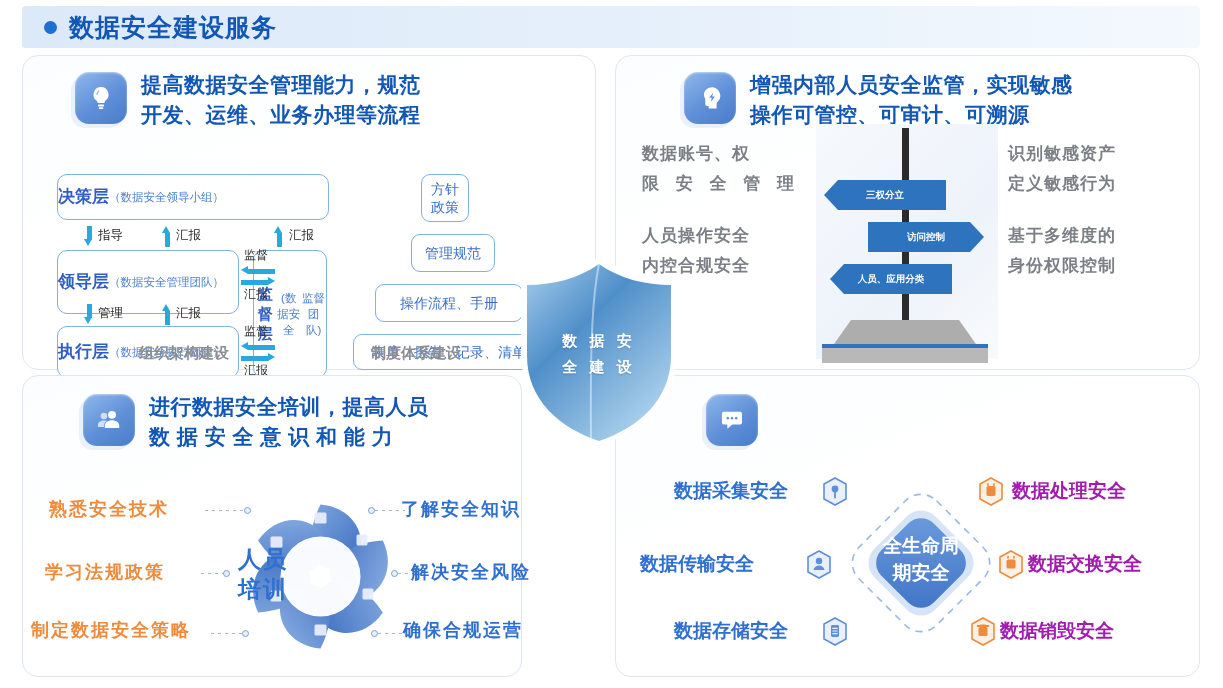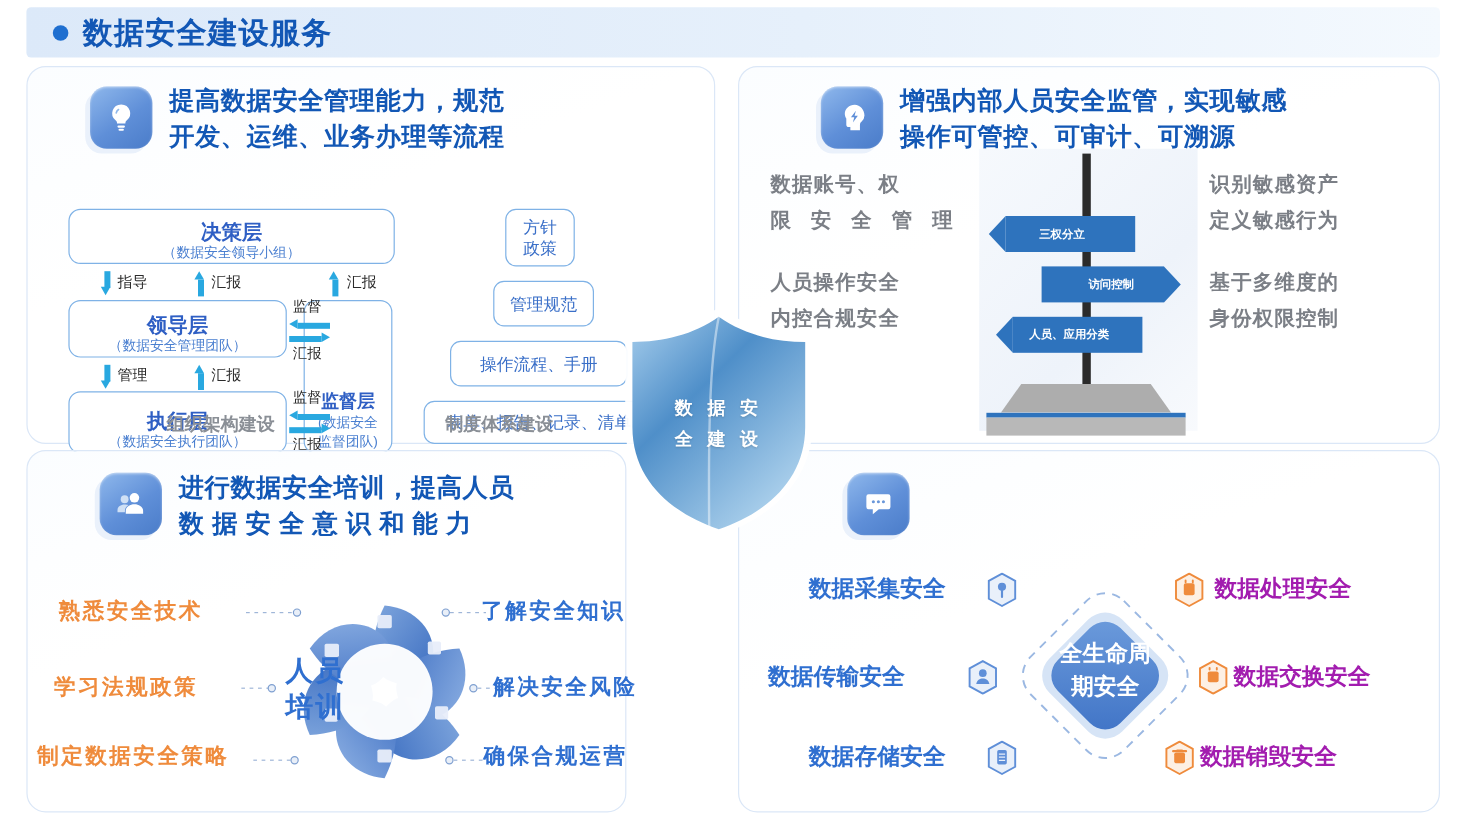--- a/index.html
+++ b/index.html
@@ -54,26 +54,26 @@
     font-size: 21px; font-weight: bold; color: #1257b5;
     line-height: 30px; letter-spacing: .5px;
   }
 
   
   .orgwrap { position: absolute; left: 0; top: 118px; width: 574px; height: 200px; }
   .obox {
     position: absolute;
     border: 1.6px solid #7fb2e6; border-radius: 10px;
     background: #ffffff; text-align: center;
-    display: flex; flex-direction: column; align-items: center; justify-content: flex-end;
+    display: flex; flex-direction: row; align-items: center; justify-content: flex-start;
   }
   .obox .t1 { font-size: 17px; font-weight: bold; color: #2f5fc4; line-height: 20px; }
   .obox .t2 { font-size: 11.5px; color: #4a7fd0; line-height: 15px; }
   #ob-decision { left: 34px;  top: 0px;   width: 272px; height: 46px; }
-  #ob-leader   { left: 34px;  top: 76px;  width: 182px; height: 48px; }
+  #ob-leader   { left: 34px;  top: 76px;  width: 182px; height: 64px; }
   #ob-exec     { left: 34px;  top: 152px; width: 182px; height: 52px; }
   #ob-super    { left: 230px; top: 76px;  width: 74px;  height: 128px; }
   #ob-super .t2 { line-height: 16px; }
 
   .arrow-lab { position: absolute; font-size: 12.5px; color: #2b2b2b; }
   .varrow { position: absolute; width: 9px; }
   .varrow .stem { position: absolute; left: 2px; width: 5px; background: #29a8e0; }
   .varrow .head { position: absolute; left: -1px; width: 0; height: 0;
       border-left: 4.5px solid transparent; border-right: 4.5px solid transparent; }
   .varrow.down .stem { top: 0; height: 14px; }
@@ -88,21 +88,21 @@
   .harrow.left .stem { left: 7px; right: 0; }
   .harrow.left .head { left: 0; border-right: 7px solid #29a8e0; }
   .harrow.right .stem { left: 0; right: 7px; }
   .harrow.right .head { right: 0; border-left: 7px solid #29a8e0; }
   .pbox {
     position: absolute; border: 1.6px solid #7fb2e6; border-radius: 9px;
     background: #fff; color: #3a6fc8; font-size: 14px;
     display: flex; align-items: center; justify-content: center;
     text-align: center; line-height: 18px;
   }
-  #pb1 { left: 398px; top: 118px; width: 58px;  height: 48px; }
+  #pb1 { left: 398px; top: 118px; width: 48px;  height: 48px; }
   #pb2 { left: 388px; top: 178px; width: 84px; height: 38px; }
   #pb3 { left: 352px; top: 228px; width: 148px; height: 38px; }
   #pb4 { left: 330px; top: 278px; width: 192px; height: 36px; }
 
   .sublabel {
     position: absolute; font-size: 15px; font-weight: bold; color: #8a8f96;
   }
 
   
   .tr-side { position: absolute; font-size: 17px; font-weight: bold; color: #7b7f86;

